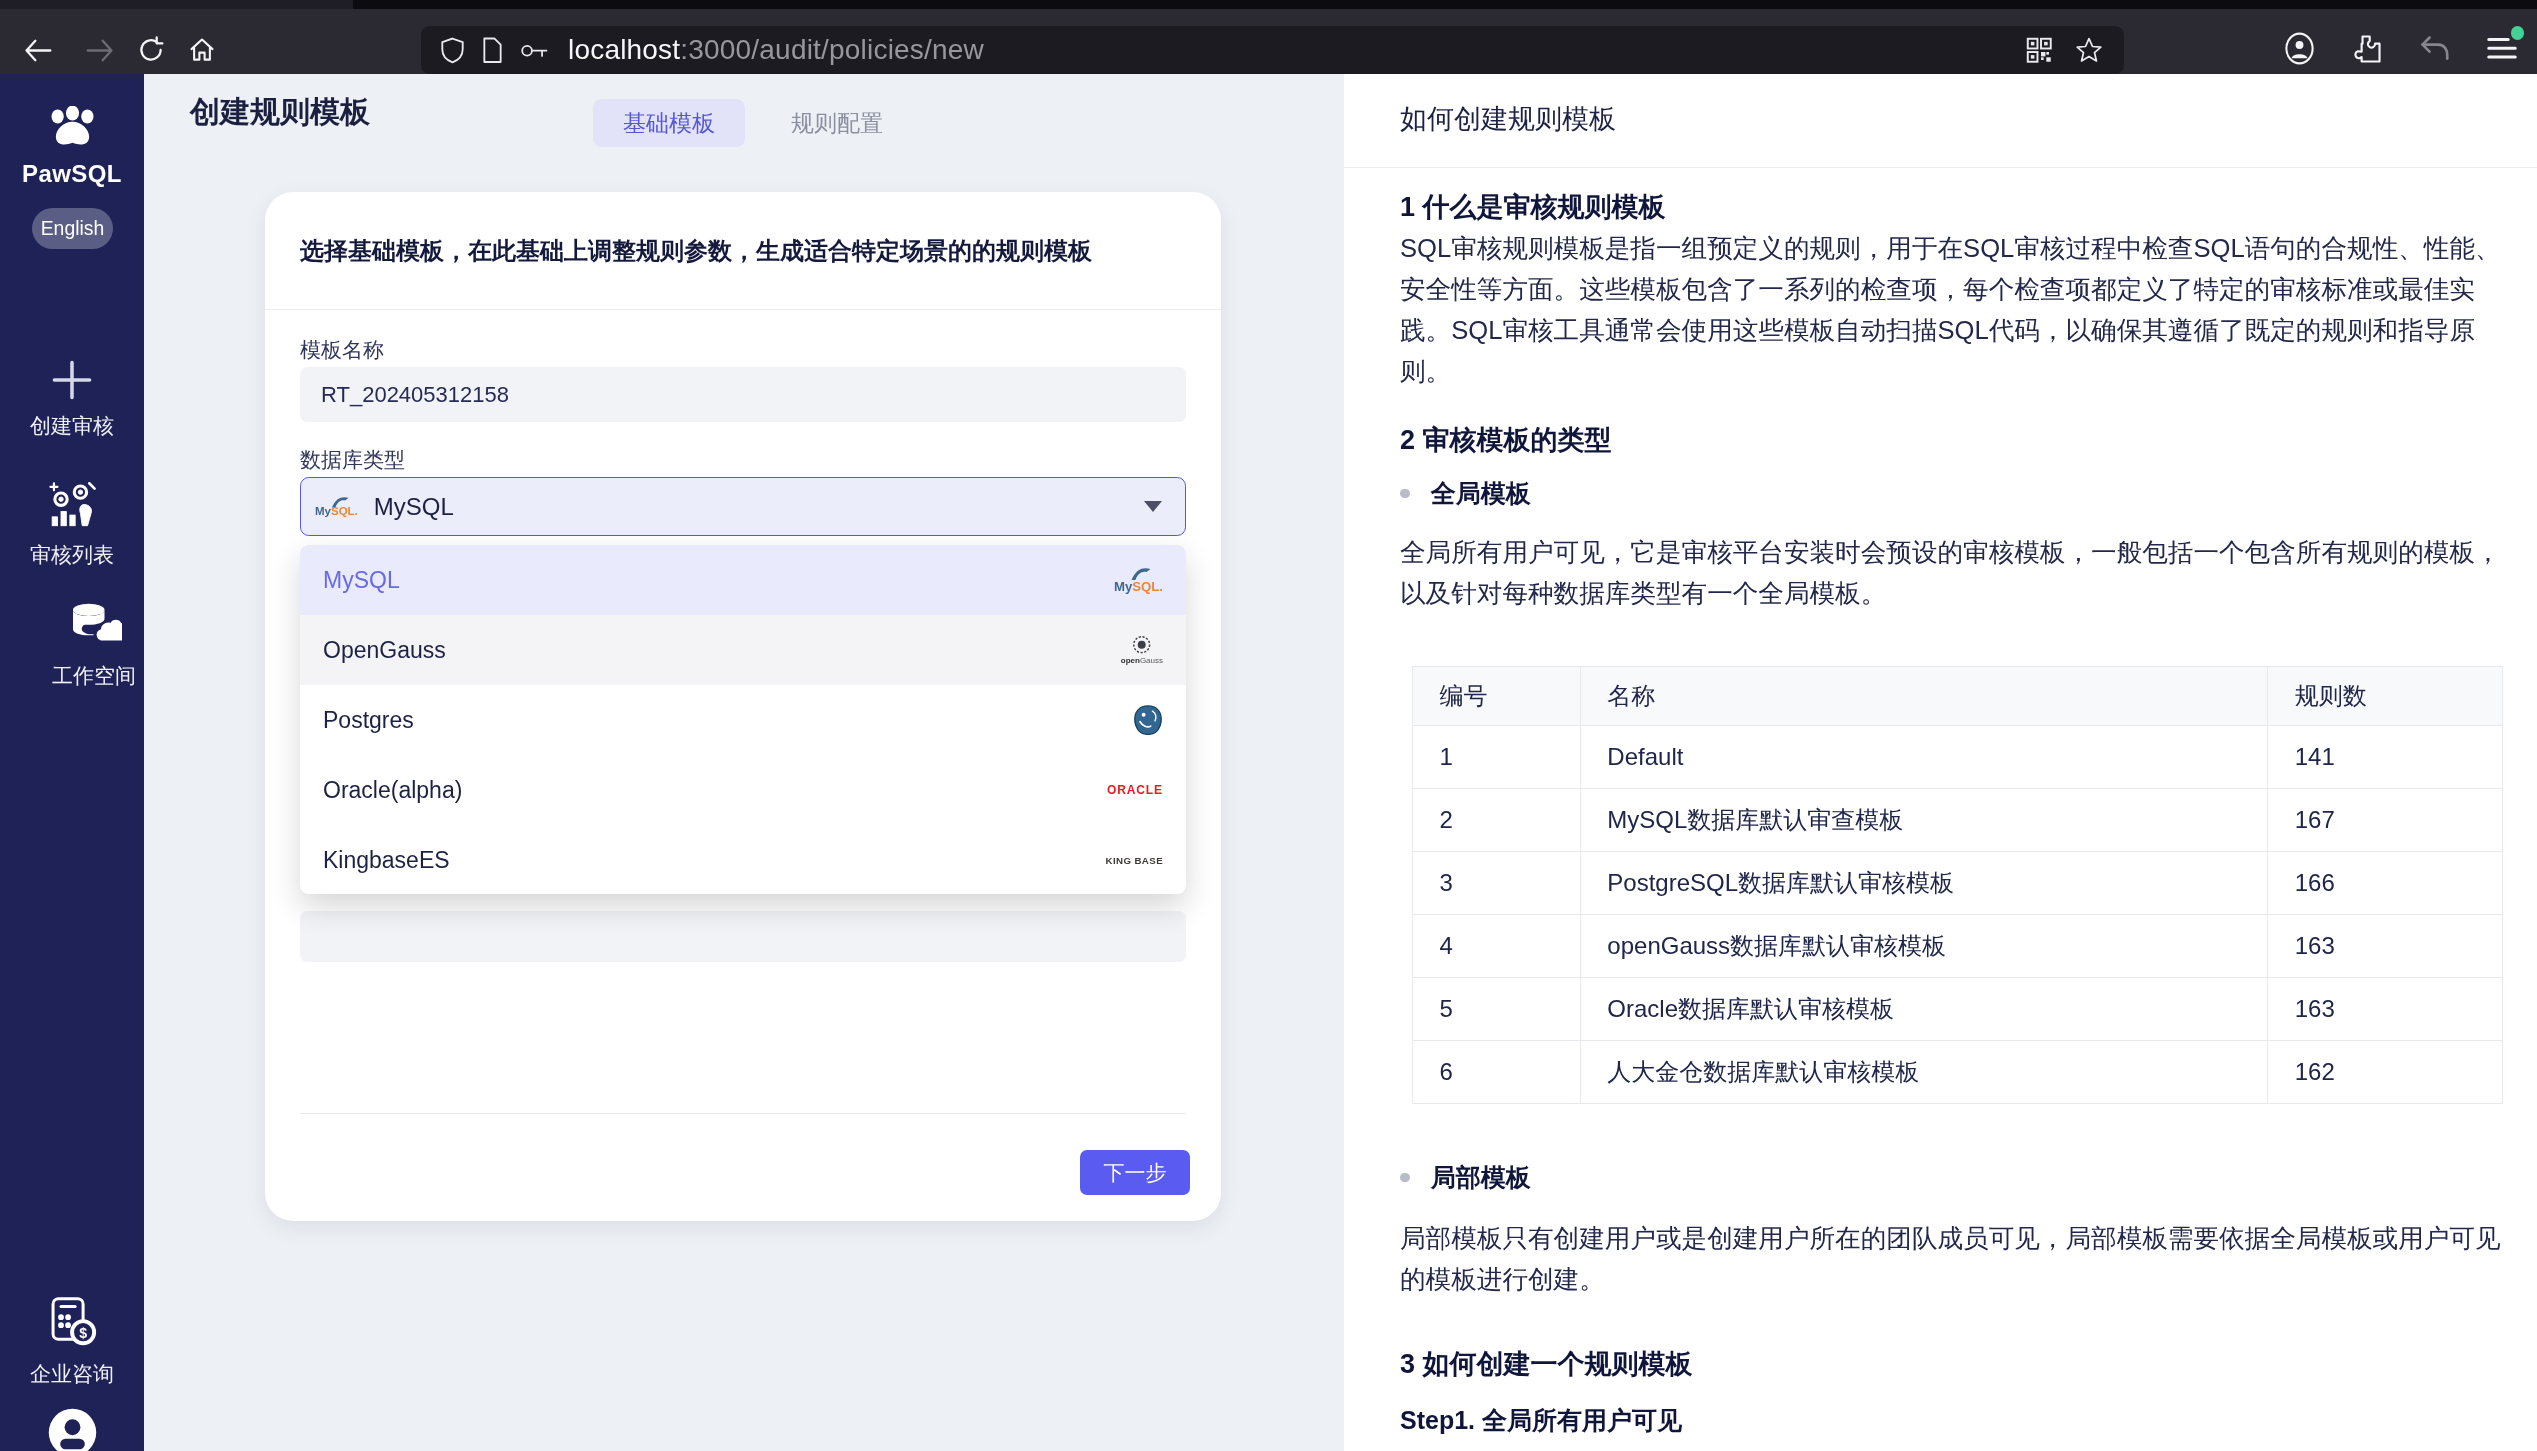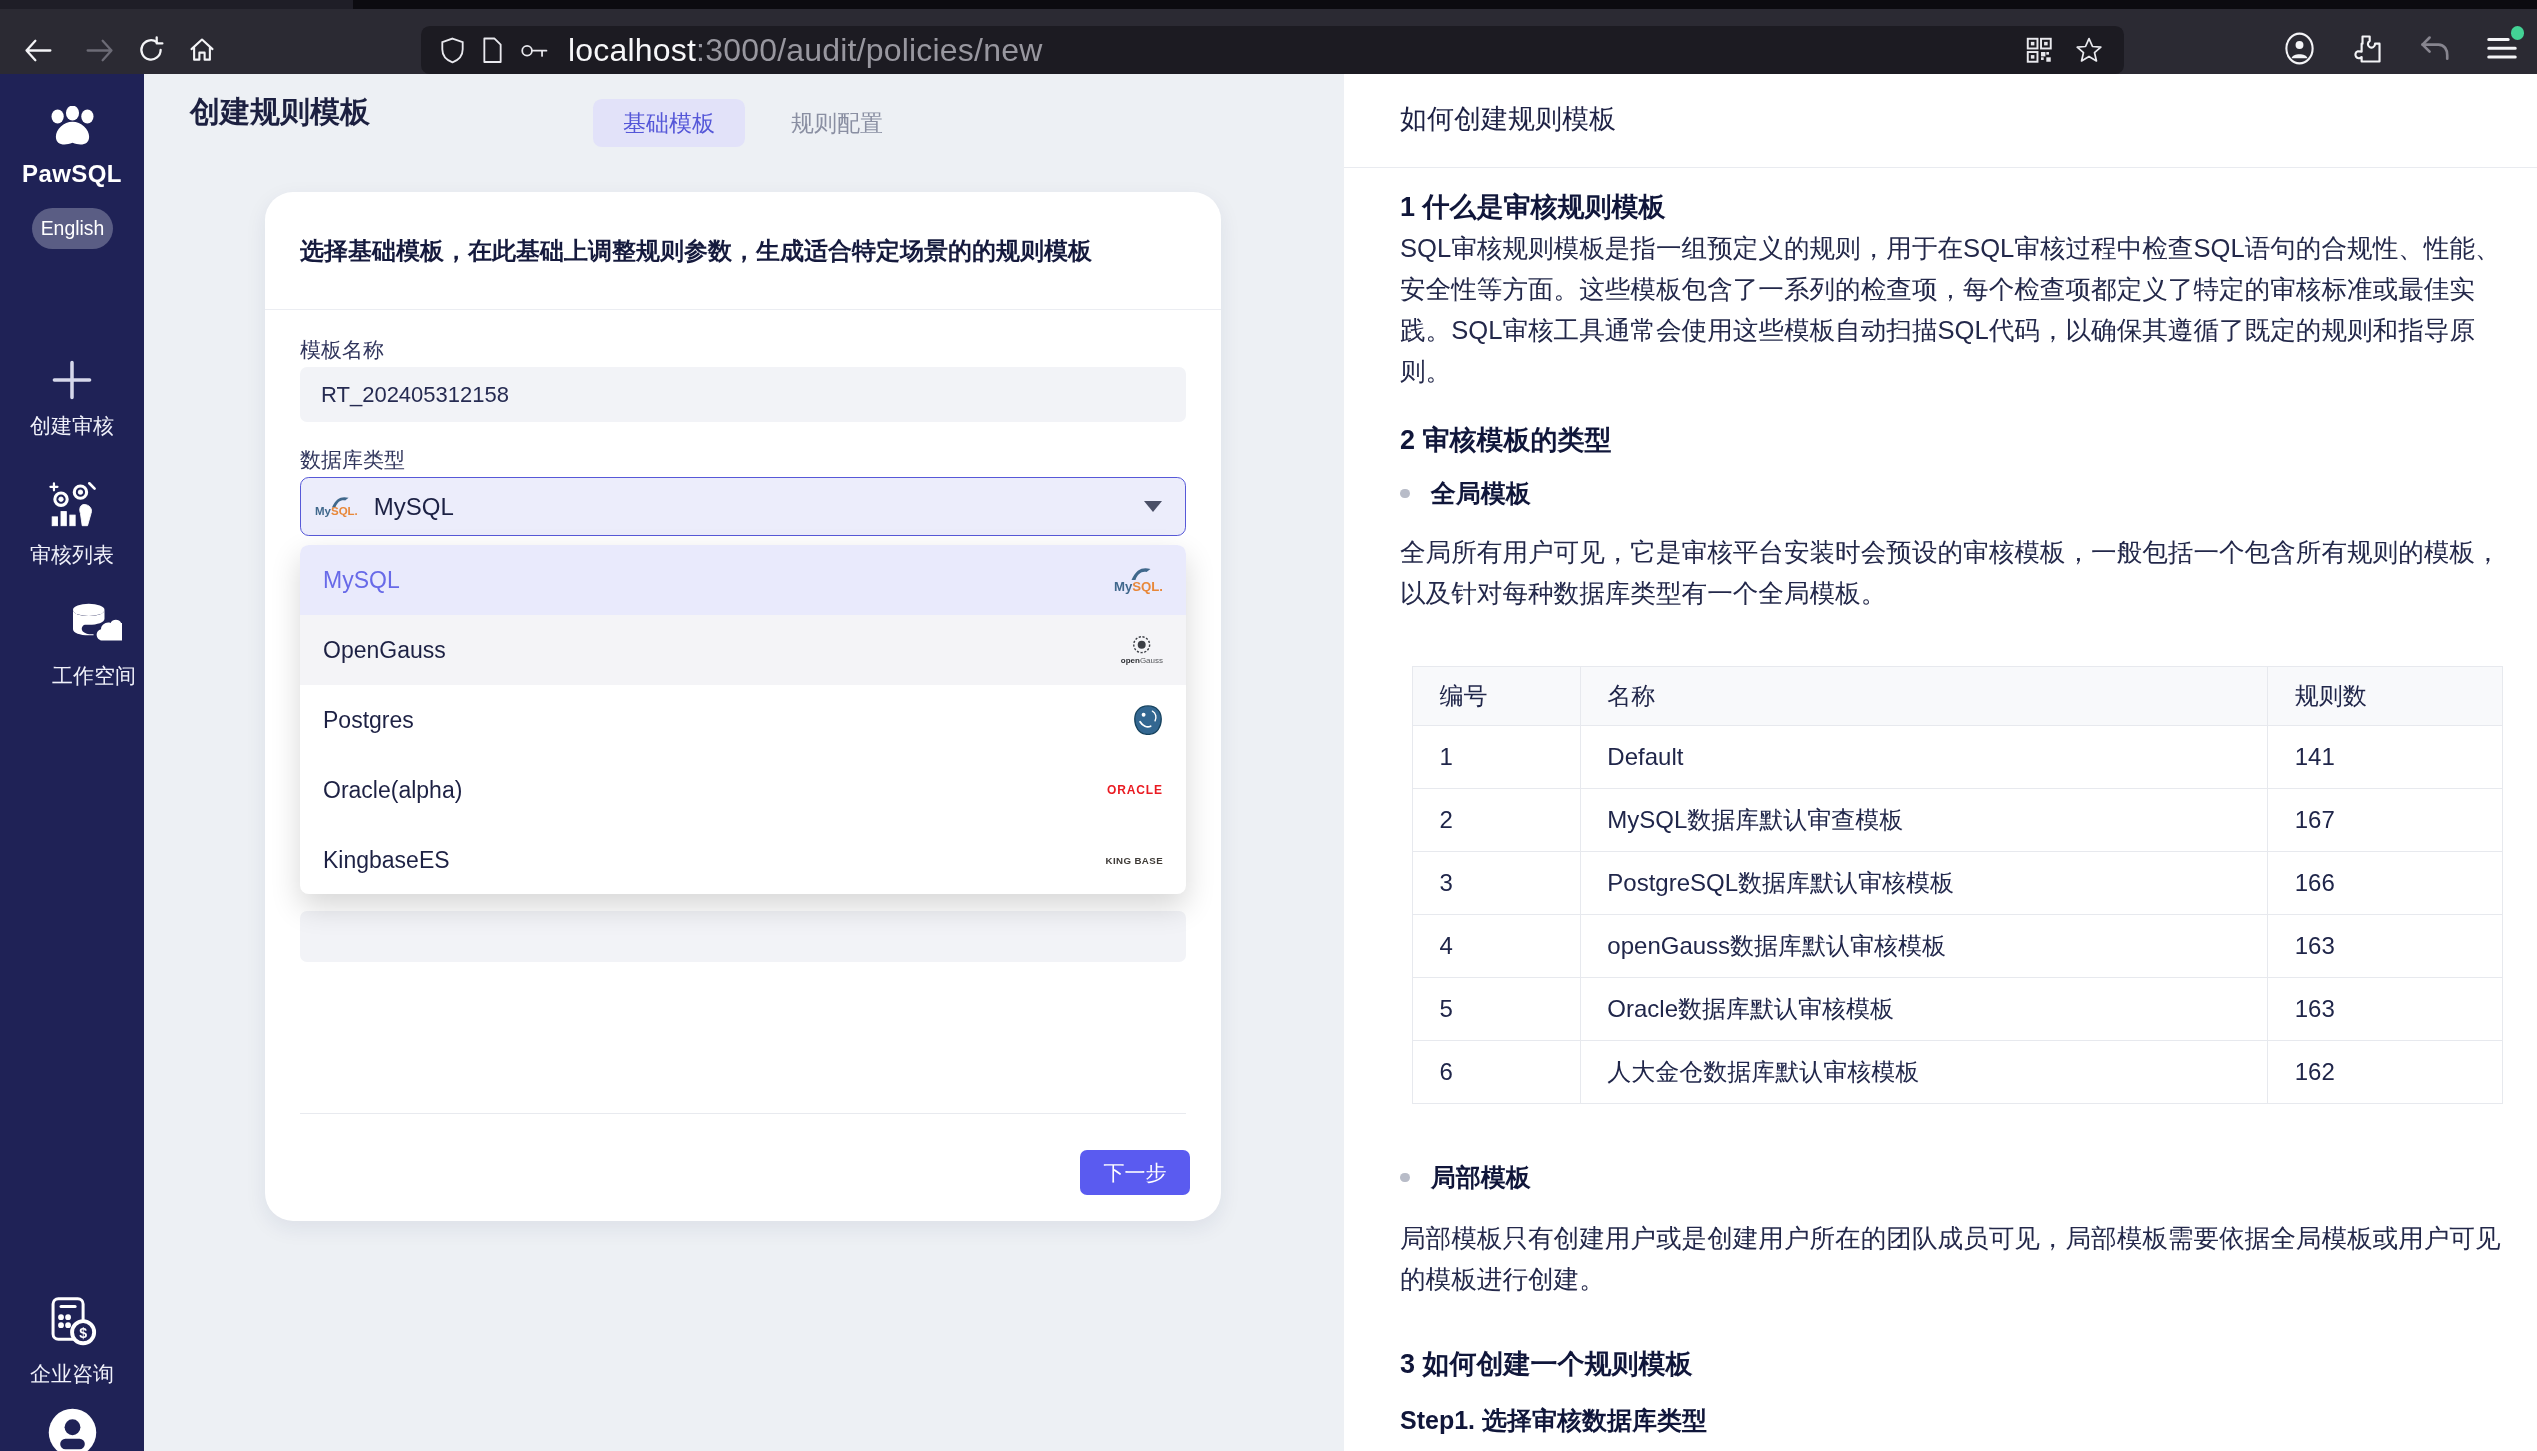--- a/index.html
+++ b/index.html
@@ -7,21 +7,21 @@
   .screen { position: relative; width: 2538px; height: 1451px; overflow: hidden; background: #edf0f4; }
 
   
   .tabstrip { position: absolute; left: 0; top: 0; width: 2538px; height: 8.8px; background: #0c0b10; }
   .tabstrip .tab-sliver { position: absolute; left: 0; top: 0; width: 353px; height: 8.8px; background: #1f1e27; }
   .toolbar { position: absolute; left: 0; top: 8.8px; width: 2538px; height: 65px; background: #2b2a33; }
   .nav-btn { position: absolute; top: 19.4px; width: 44px; height: 44px; display: flex; align-items: center; justify-content: center; border-radius: 7px; }
   .nav-btn svg { display: block; }
   .urlbar { position: absolute; left: 421px; top: 17.6px; width: 1703px; height: 48px; background: #1c1b22; border-radius: 8.8px; display: flex; align-items: center; }
   .urlbar .lead-icons { display: flex; align-items: center; gap: 16px; padding-left: 19.4px; }
-  .url-text { margin-left: 17.6px; font-size: 32px; color: #f7f7f9; letter-spacing: 0.2px; white-space: nowrap; }
+  .url-text { margin-left: 17.6px; font-size: 28px; color: #f7f7f9; letter-spacing: 0.2px; white-space: nowrap; }
   .url-text .path { color: #98979f; }
   .urlbar .tail-icons { margin-left: auto; display: flex; align-items: center; gap: 23px; padding-right: 21px; }
   .chrome-right { position: absolute; right: 16px; top: 19.4px; display: flex; align-items: center; gap: 26.5px; }
   .chrome-btn { position: relative; width: 41px; height: 41px; display: flex; align-items: center; justify-content: center; }
   .green-dot { position: absolute; right: -1.8px; top: -1.8px; width: 13.2px; height: 13.2px; border-radius: 50%; background: #43d295; }
 
   
   .sidebar { position: absolute; left: 0; top: 74px; width: 144px; height: 1377px; background: #1f2256; color: #eef0fa; }
   .brand { position: absolute; left: 0; top: 32px; width: 144px; text-align: center; }
   .brand .brand-name { margin-top: 8.8px; font-size: 24px; font-weight: bold; color: #ffffff; letter-spacing: 0.4px; }
@@ -400,17 +400,17 @@
       </tbody>
     </table>
 
     <div class="bullet-line" style="top:1087px;">
       <span class="bullet-dot"></span>
       <span class="bullet-text">局部模板</span>
     </div>
     <div class="para" style="top:1144px;">局部模板只有创建用户或是创建用户所在的团队成员可见，局部模板需要依据全局模板或用户可见的模板进行创建。</div>
 
     <div class="h2" style="top:1272px;">3 如何创建一个规则模板</div>
-    <div class="h3" style="top:1330px;">Step1. 选择审核数据库类型</div>
+    <div class="h3" style="top:1330px;">Step1. 全局所有用户可见</div>
   </div>
 
 </div>
 
 
 </body></html>

